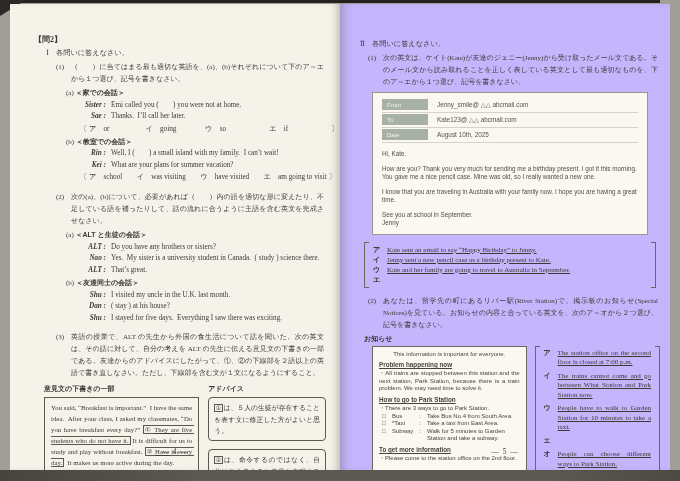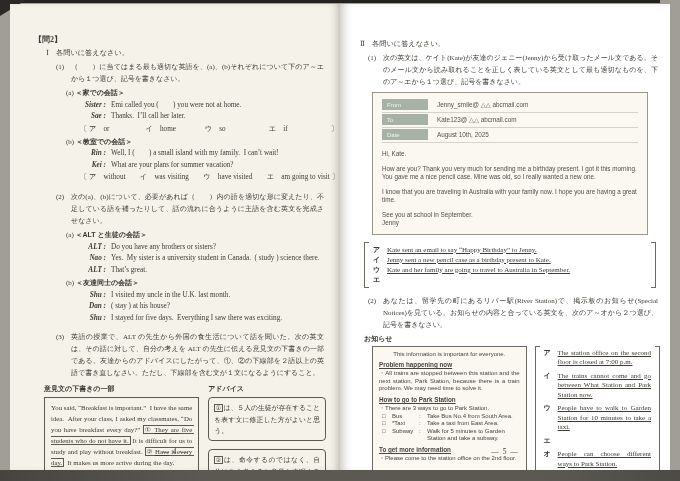--- a/index.html
+++ b/index.html
@@ -9,21 +9,21 @@
     font-family:"Liberation Serif","DejaVu Serif",serif;
     color:#3c3a33;
   }
   *{box-sizing:border-box;}
   .topline{position:absolute;left:12px;top:0;width:648px;height:3px;background:#23221f;}
   .corner-tl{position:absolute;left:0;top:0;width:26px;height:16px;background:#2a2926;clip-path:polygon(0 0,100% 0,0 100%);}
   .botband{position:absolute;left:0;bottom:0;width:100%;height:11px;background:linear-gradient(90deg,#45443f,#5b5952 30%,#5b5952 80%,#4c4a45);}
 
   .page{position:absolute;top:4px;height:466px;background:#f5f2ea;}
   .pl{left:10px;width:330px;padding:30px 14px 12px 24px;box-shadow:inset -7px 0 9px -5px rgba(80,75,65,.38);}
-  .pr{left:340px;width:330px;padding:34px 10px 0 18px;background:#ffffff;box-shadow:inset 8px 0 10px -5px rgba(80,75,65,.32);}
+  .pr{left:340px;width:330px;padding:34px 10px 0 18px;background:#c4b5fd;box-shadow:inset 8px 0 10px -5px rgba(80,75,65,.32);}
 
   .jp{font-size:7px;line-height:12px;text-align:justify;}
   .bold-h{font-weight:bold;font-family:"Liberation Sans","DejaVu Sans",sans-serif;}
   .hang{position:relative;padding-left:15px;}
   .mk{position:absolute;left:0;top:0;}
 
   .probe-label{font-size:8px;font-weight:bold;line-height:11px;margin-bottom:2px;}
   .sec-head{font-size:7.2px;line-height:12px;margin-left:12px;margin-bottom:2px;}
 
   .qblock{margin-left:22px;margin-right:2px;margin-bottom:2px;}
@@ -99,35 +99,35 @@
     <span class="ttl">＜家での会話＞</span>
   </div>
   <div class="dlg">
     <span class="sp">Sister :</span>
     <span class="tx">Emi called you (　　) you were not at home.</span>
   </div>
   <div class="dlg">
     <span class="sp">Sae :</span>
     <span class="tx">Thanks.  I’ll call her later.</span>
   </div>
-  <div class="choices">〔 ア　or　　　　　イ　home　　　　ウ　so　　　　　　エ　if　　　　　　〕</div>
+  <div class="choices">〔 ア　or　　　　　イ　going　　　　ウ　so　　　　　　エ　if　　　　　　〕</div>
 
   <div class="subq">
     <span>(b)</span>
     <span class="ttl">＜教室での会話＞</span>
   </div>
   <div class="dlg">
     <span class="sp">Rin :</span>
     <span class="tx">Well, I (　　) a small island with my family.  I can’t wait!</span>
   </div>
   <div class="dlg">
     <span class="sp">Kei :</span>
     <span class="tx">What are your plans for summer vacation?</span>
   </div>
-  <div class="choices">〔 ア　without　　イ　was visiting　　ウ　have visited　　エ　am going to visit 〕</div>
+  <div class="choices">〔 ア　school　　イ　was visiting　　ウ　have visited　　エ　am going to visit 〕</div>
 
   <div class="qblock jp hang" style="margin-top:8px;">
     <span class="mk">(2)</span>
     <span>次の(a)、(b)について、必要があれば（　　）内の語を適切な形に変えたり、不足している語を補ったりして、話の流れに合うように主語を含む英文を完成させなさい。</span>
   </div>
 
   <div class="subq">
     <span>(a)</span>
     <span class="ttl">＜ALT と生徒の会話＞</span>
   </div>

